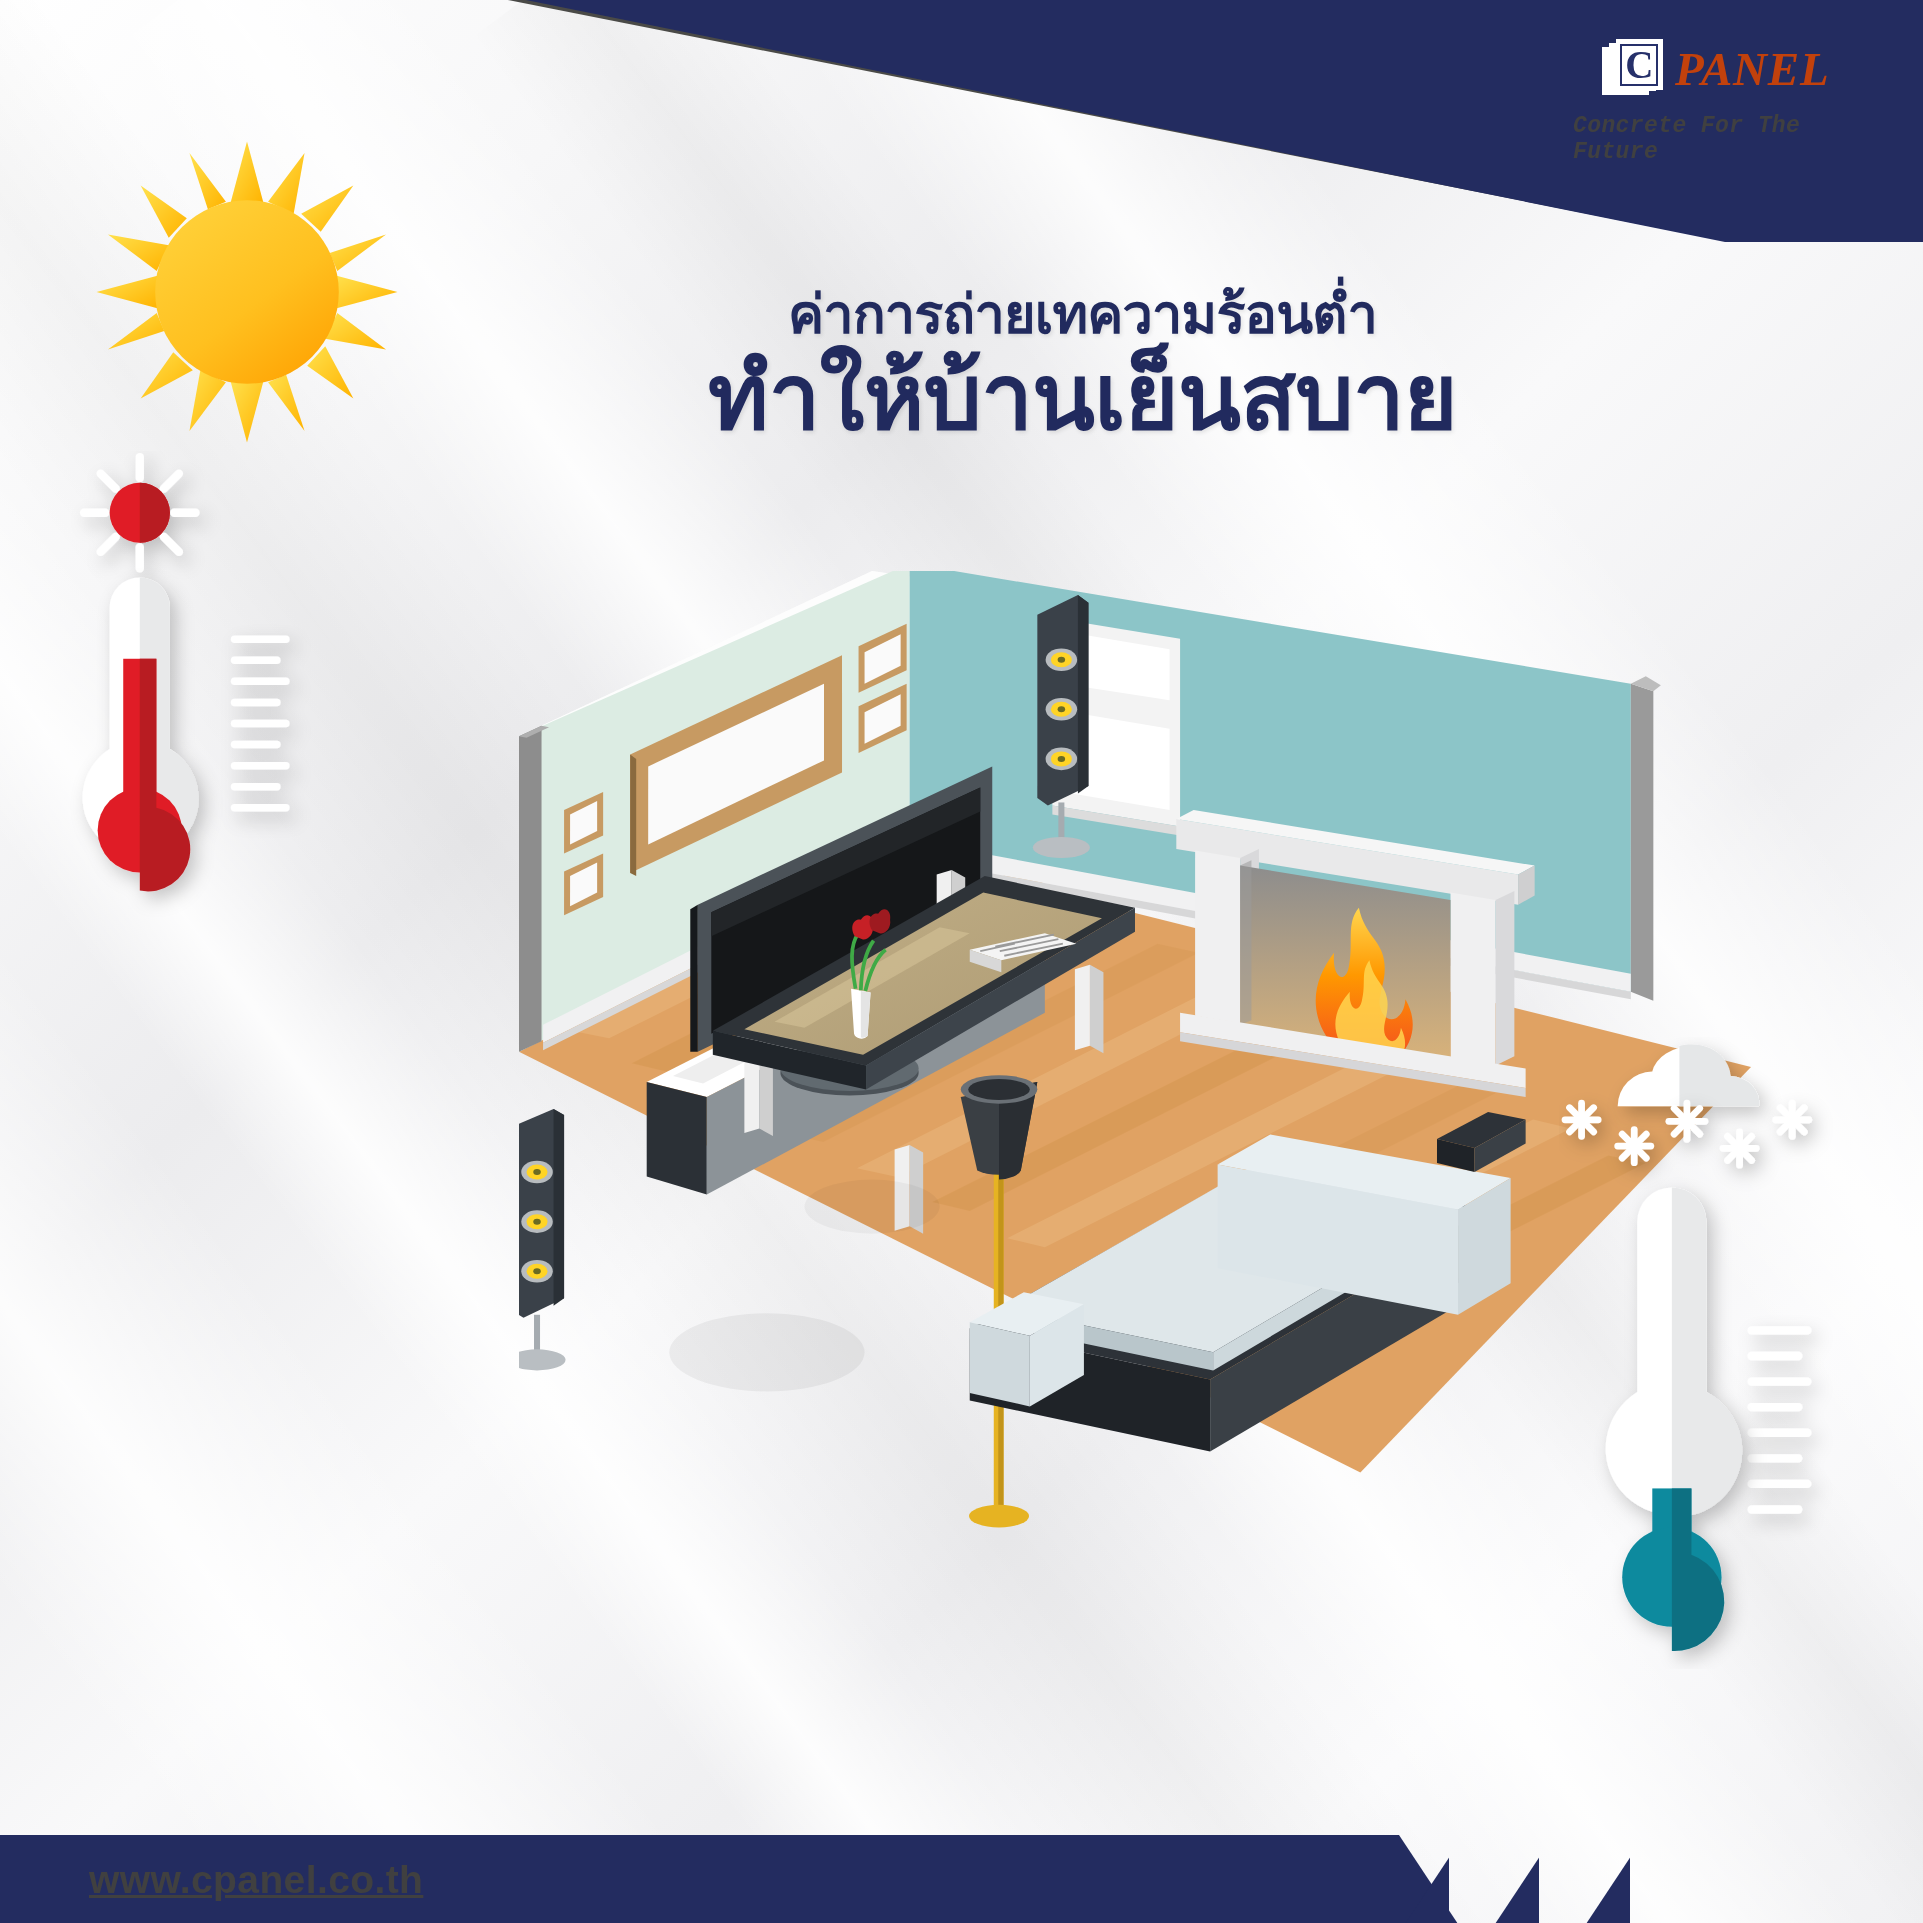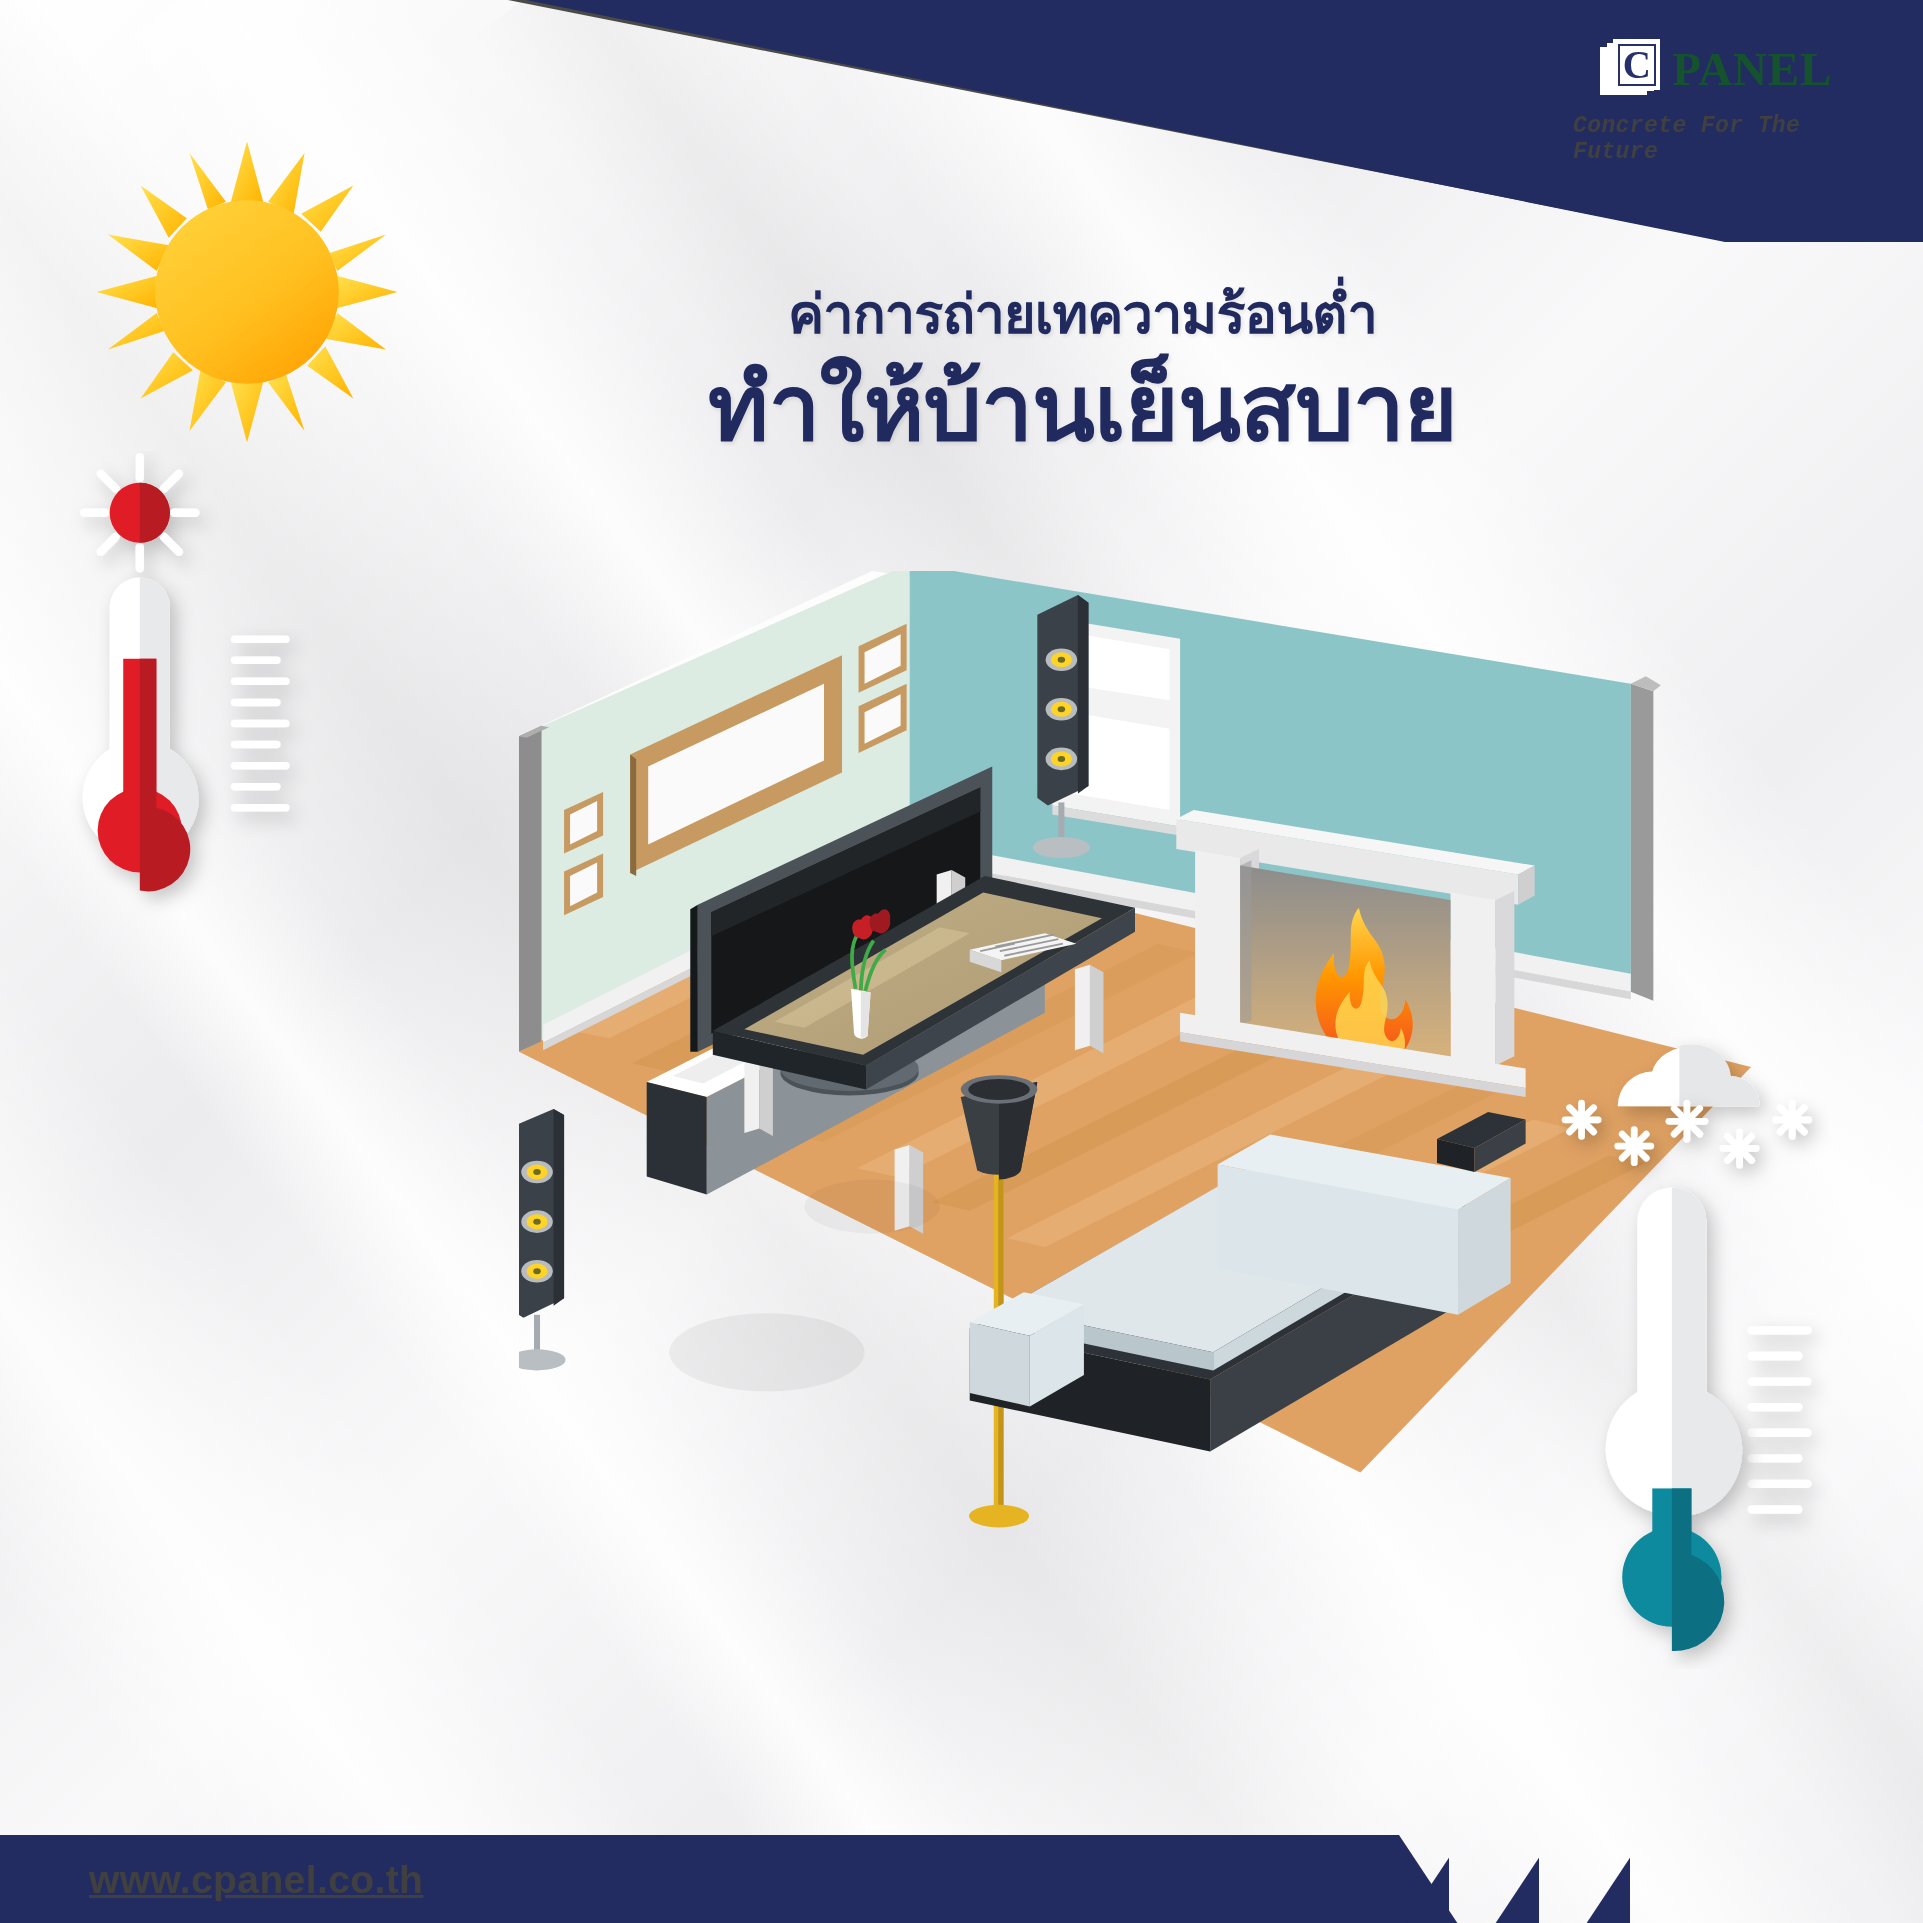--- a/index.html
+++ b/index.html
@@ -53,36 +53,36 @@
   }
   .logo-row { display:flex; align-items:center; gap:7.5px; height:65px; }
   .logo-mark { position:relative; width:65px; height:60px; }
   .logo-mark .sheet { position:absolute; background:#fff; }
   .logo-mark .s1 { left:0;  top:7.5px; width:47px; height:48px; }
   .logo-mark .s2 { left:6.8px; top:3.8px;  width:47px; height:48px; }
   .logo-mark .s3 { left:13.5px;top:0;   width:47px; height:51px; }
   .logo-mark .inner { position:absolute; left:18px; top:4.5px; width:38px; height:42px; background:#fff;
                       border:2.3px solid #26306a; display:flex;align-items:center;justify-content:center; }
   .logo-mark .cglyph { font-family:"Liberation Serif", serif; font-weight:700; font-size:39px; color:#26306a; line-height:1; }
-  .logo-word { font-family:"Liberation Serif", serif; font-weight:700; font-size:47px; letter-spacing:0.8px; color:#14532d; line-height:1; }
+  .logo-word { font-family:"Liberation Serif", serif; font-weight:700; font-size:47px; letter-spacing:0.8px; color:#c2410c; line-height:1;font-style:italic; }
   .logo-tag { margin-top:13.5px; font-family:Liberation Mono, monospace; font-style:italic; font-weight:700;
               font-size:23px; color:#404040; letter-spacing:0.4px; }
 
   
   .headline {
     position:absolute; left:406px; top:286px; width:1353px;
     text-align:center;
     color:#212a5e;
     font-family:"Liberation Sans", sans-serif;
     font-weight:700;
     line-height:1.06;
     text-shadow:1.5px 2.3px 4.5px rgba(0,0,0,.10);
   }
   .headline .l1 { font-size:54px; letter-spacing:-0.8px; }
-  .headline .l2 { font-size:92px; letter-spacing:-0.8px; margin-top:17px; }
+  .headline .l2 { font-size:92px; letter-spacing:-0.8px; margin-top:6px; }
 
   
   .sun { position:absolute; left:89px; top:134px; width:316px; height:316px; }
   .sun svg { width:100%; height:100%; display:block; }
 
   
   .thermo { position:absolute; }
   .thermo svg { display:block; }
   .thermo-hot { left:60px; top:451px; width:271px; height:466px; }
   .thermo-cold { left:1559px; top:1037px; width:316px; height:631px; }

